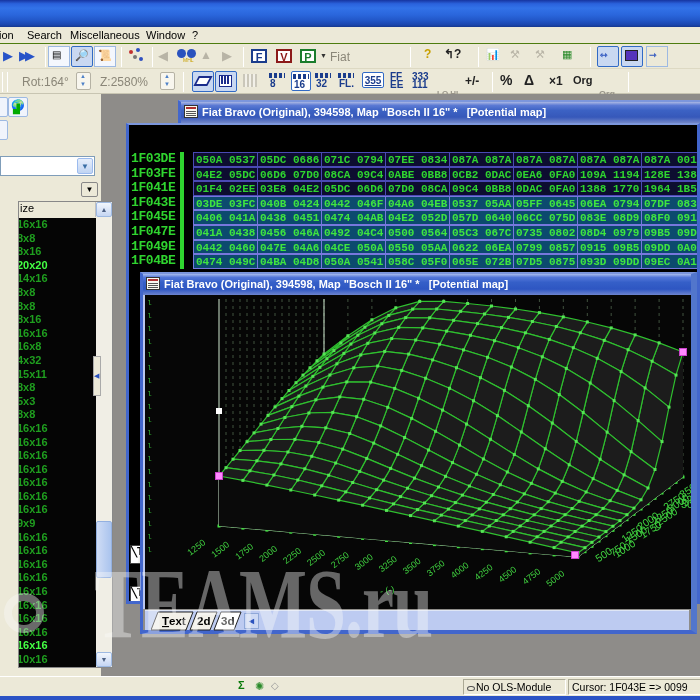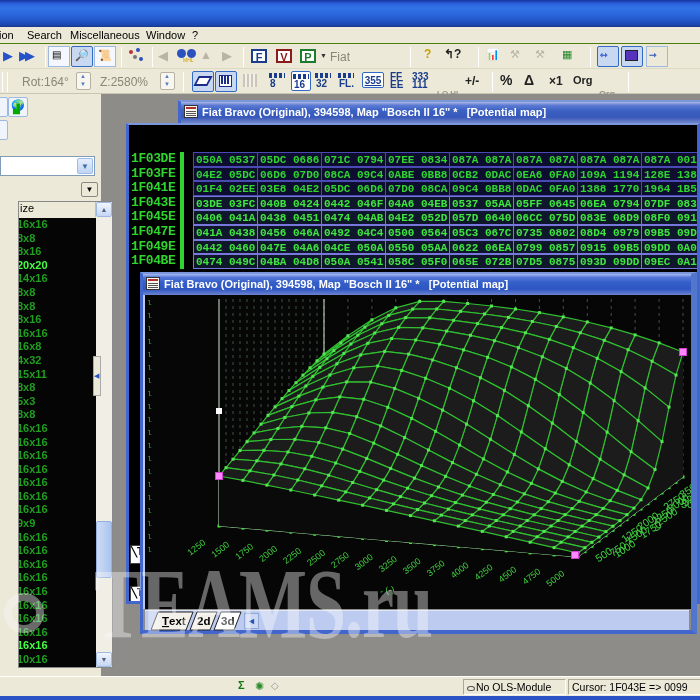--- a/index.html
+++ b/index.html
@@ -45,21 +45,21 @@
 .wtitle .ic:after { content:""; position:absolute; left:1px; top:5px; width:10px; height:1px; box-shadow:0 2px 0 #555, 0 4px 0 #555; background:#555; }
 
 #hexwin { left:126px; top:29px; width:574px; height:481px; background:#000; }
 #hexbody { position:absolute; left:0; top:21px; right:0; bottom:0; background:#000; overflow:hidden; }
 .hr { position:relative; height:14.6px; line-height:14.6px; white-space:nowrap; font-family:"Liberation Mono",monospace; padding-left:64px; }
 #hexrows { position:absolute; left:0; top:6px; right:0; }
 .ha { position:absolute; left:2px; top:0; color:#2fd42f; font-size:13px; font-weight:bold; letter-spacing:-0.4px;}
 .hsep { position:absolute; left:51px; top:0; bottom:0; width:4px; border-left:2px solid #2fd42f; border-right:2px solid #2fd42f; }
 .hc { position:relative; display:inline-block; width:64px; margin:0; color:#2fd42f; font-size:11px; font-weight:bold;
   background:#0d0d30; border:1px solid #4a4ab4; border-right:none; text-align:left; padding-left:2px; height:14.6px; }
-.hc.sel { background:#0f172a; color:#3fe53f; border-color:#7777dd; }
+.hc.sel { background:#0c4a6e; color:#3fe53f; border-color:#7777dd; }
 
 #mapwin { left:140px; top:178px; width:557px; height:362px; }
 #mapbody { position:absolute; left:0px; top:21px; width:548px; height:314px; background:#060606; overflow:hidden; }
 #tabbar { position:absolute; left:2px; bottom:0px; height:20px; right:2px; background:#bdcbf1; border-top:1px solid #dfe6f5; }
 #mapbody:after { content:""; position:absolute; left:0; top:0; bottom:0; width:2px; background:#b9c6ee; }
 #tleft { position:absolute; left:99px; top:2px; width:15px; height:16px; background:#cdd9f4; border:1px solid #8fa8d8; color:#2a52be; font-size:9px; font-weight:bold; text-align:center; line-height:15px; }
 
 #backwin { left:178px; top:6px; width:530px; height:465px; }
 
 #status { left:0; top:676px; width:700px; height:20px; background:#ece9d8; border-top:1px solid #fff; font-size:11px; color:#000; }

